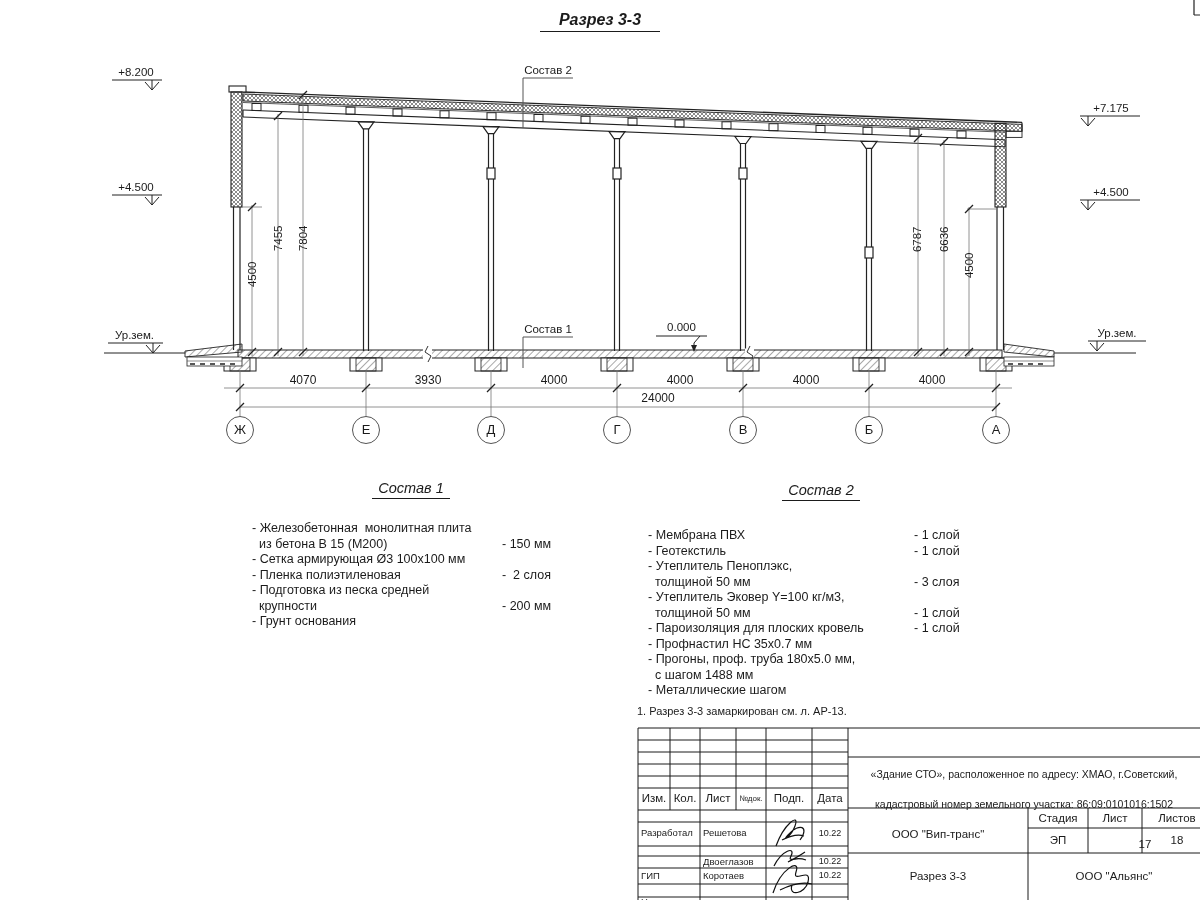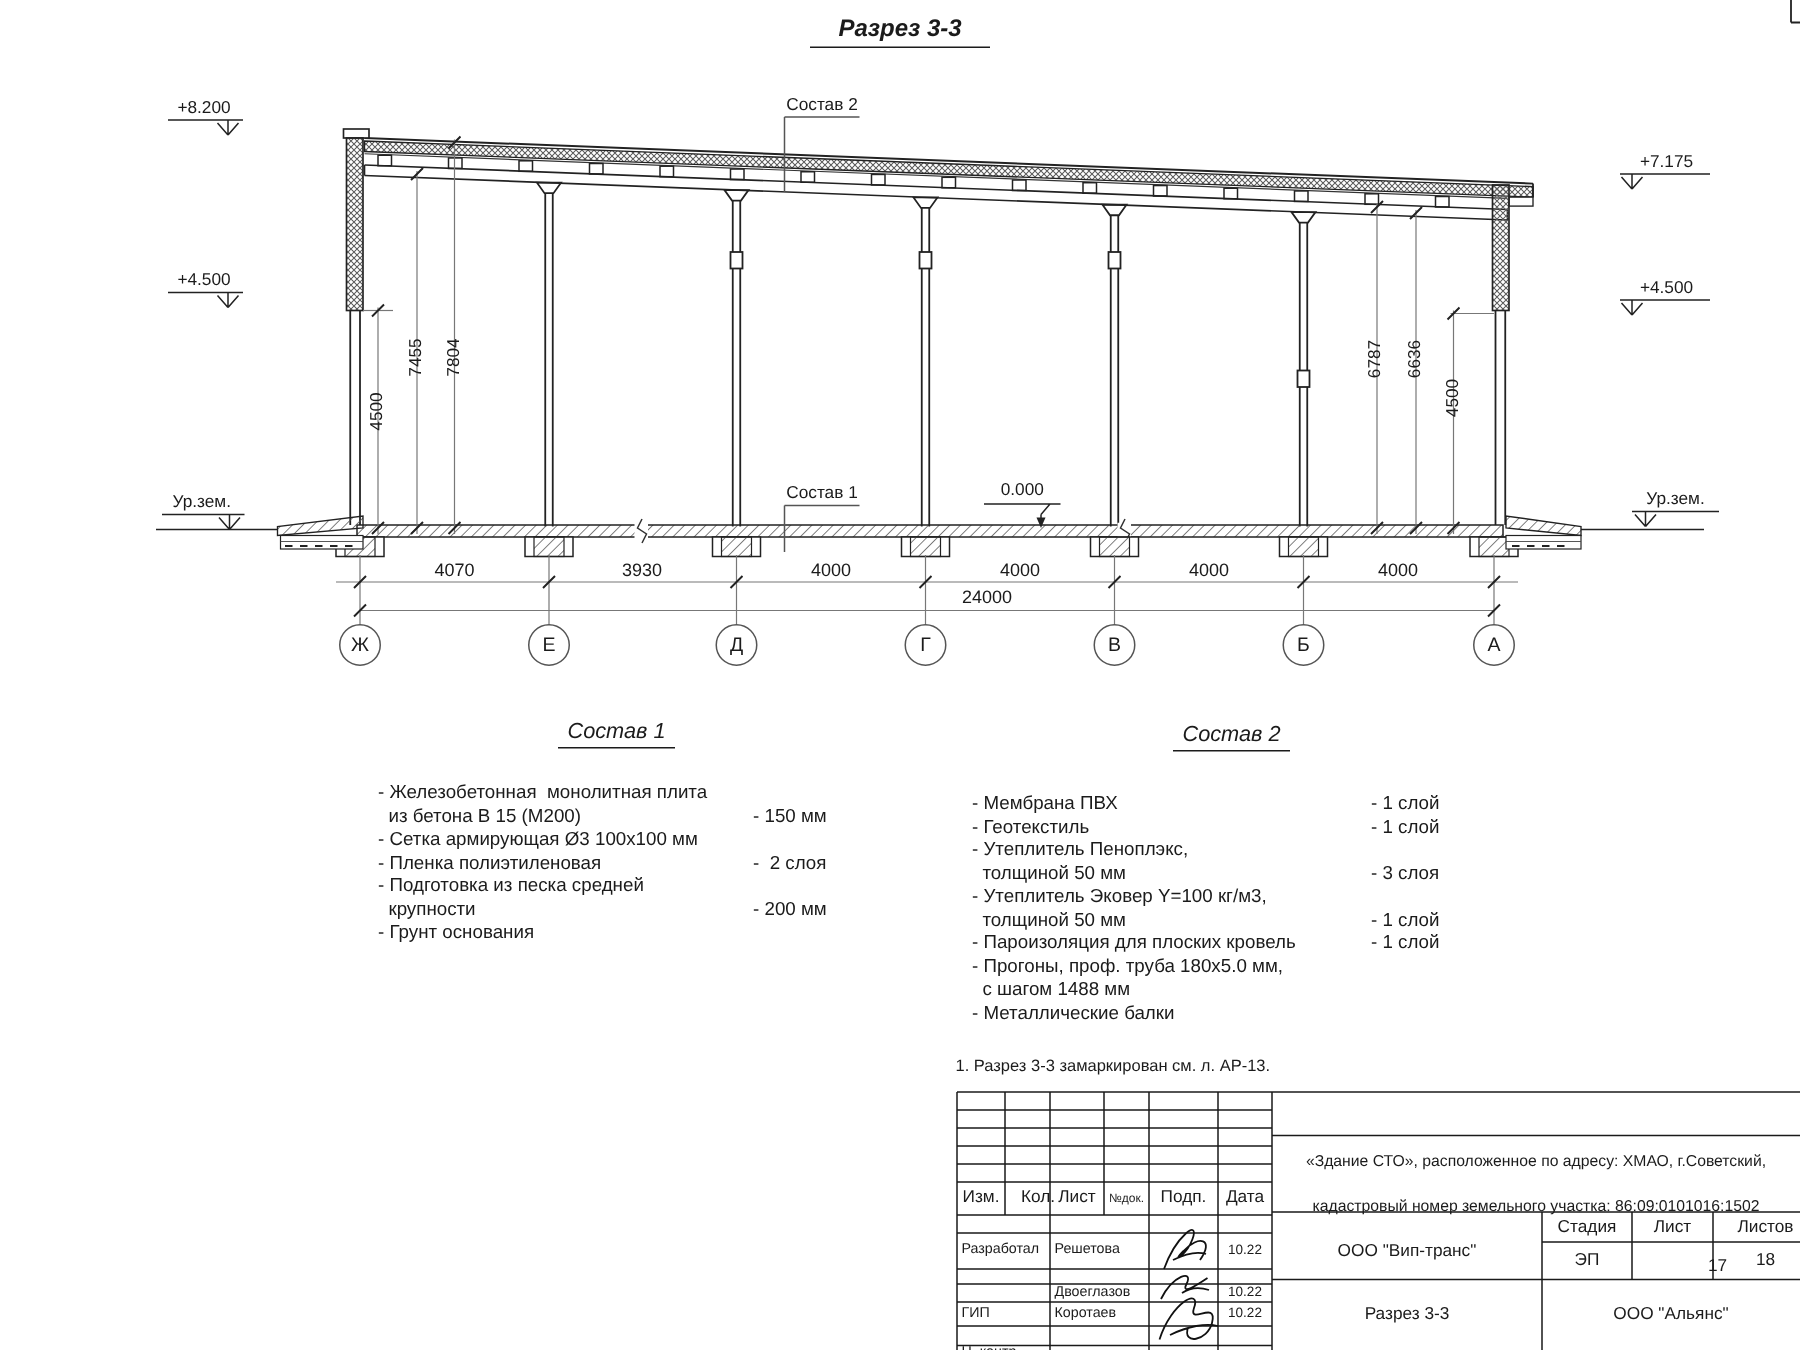--- a/index.html
+++ b/index.html
@@ -296,34 +296,38 @@
   <div class="lrow">
         <span class="lname">- Утеплитель Эковер Y=100 кг/м3,
   толщиной 50 мм</span>
         <span class="lval s2val">- 1 слой</span>
       </div>
   <div class="lrow">
         <span class="lname">- Пароизоляция для плоских кровель</span>
         <span class="lval s2val">- 1 слой</span>
       </div>
   <div class="lrow">
+        <span class="lname">- Профнастил НС 35х0.7 мм</span>
+        <span class="lval s2val"></span>
+      </div>
+  <div class="lrow">
         <span class="lname">- Прогоны, проф. труба 180х5.0 мм,
   с шагом 1488 мм</span>
         <span class="lval s2val"></span>
       </div>
   <div class="lrow">
-        <span class="lname">- Металлические балки</span>
+        <span class="lname">- Металлические шагом</span>
         <span class="lval s2val"></span>
       </div>
 </div>
 
 <span class="t" style="left:637px;top:705px;font-size:11px;">1. Разрез 3-3 замаркирован см. л. АР-13.</span>
 
 <span class="t tb c" style="left:638px;top:792px;width:32px;">Изм.</span>
-<span class="t tb c" style="left:670px;top:792px;width:44px;">Кол.</span>
+<span class="t tb c" style="left:670px;top:792px;width:30px;">Кол.</span>
 <span class="t tb c" style="left:700px;top:792px;width:36px;">Лист</span>
 <span class="t tbsmall c" style="left:736px;top:795px;width:30px;">№док.</span>
 <span class="t tb c" style="left:766px;top:792px;width:46px;">Подп.</span>
 <span class="t tb c" style="left:812px;top:792px;width:36px;">Дата</span>
 
 <span class="t tbrole" style="left:641px;top:828px;">Разработал</span>
 <span class="t tbrole" style="left:703px;top:828px;">Решетова</span>
 <span class="t tbdate c" style="left:812px;top:829px;width:36px;">10.22</span>
 <span class="t tbrole" style="left:641px;top:897px;">Н. контр.</span>
 <span class="t tbrole" style="left:703px;top:857px;">Двоеглазов</span>

